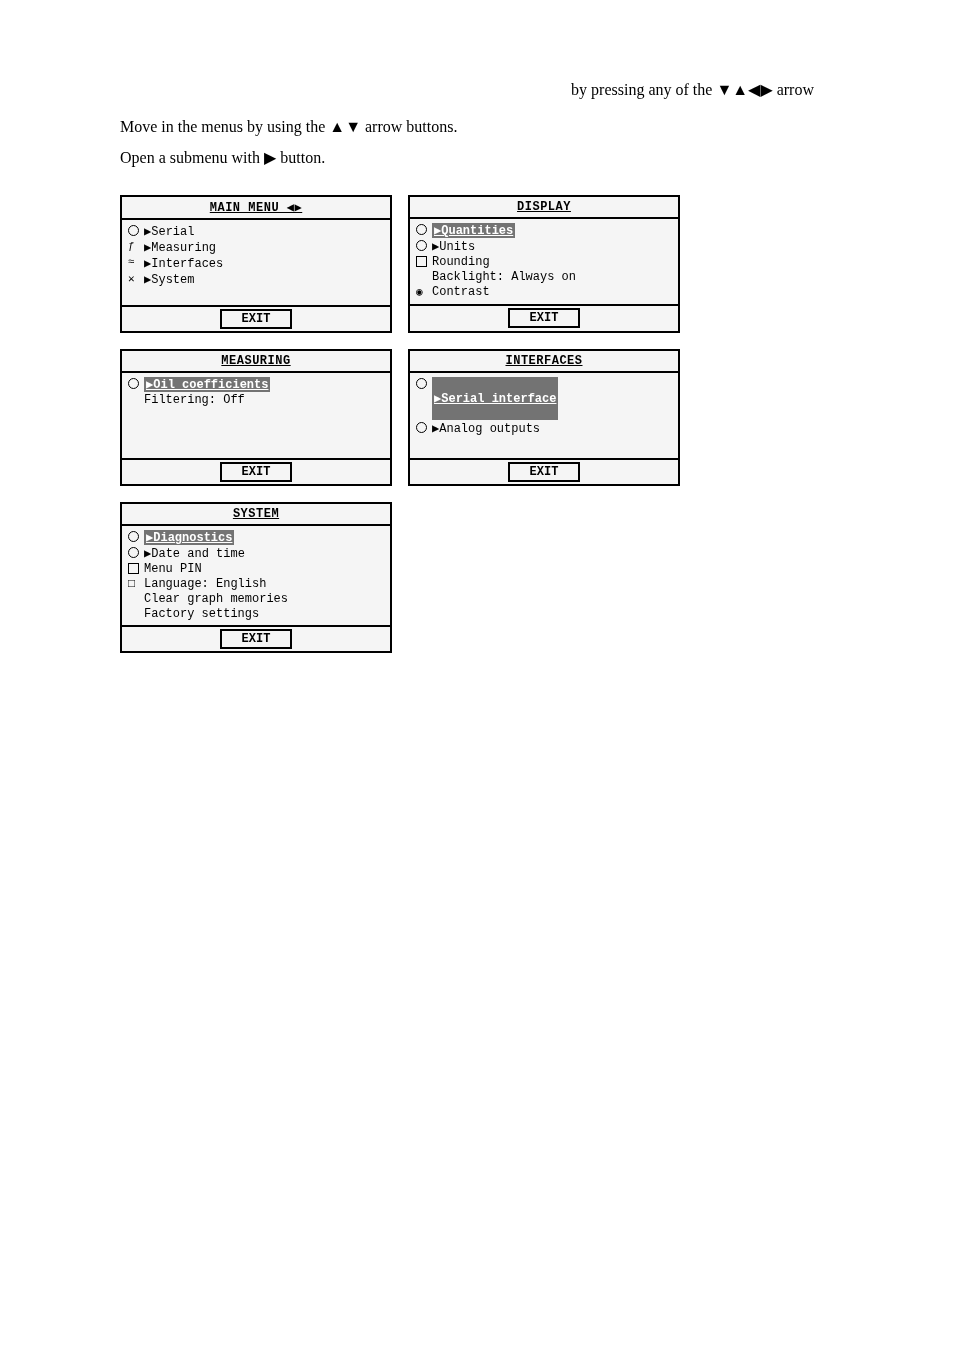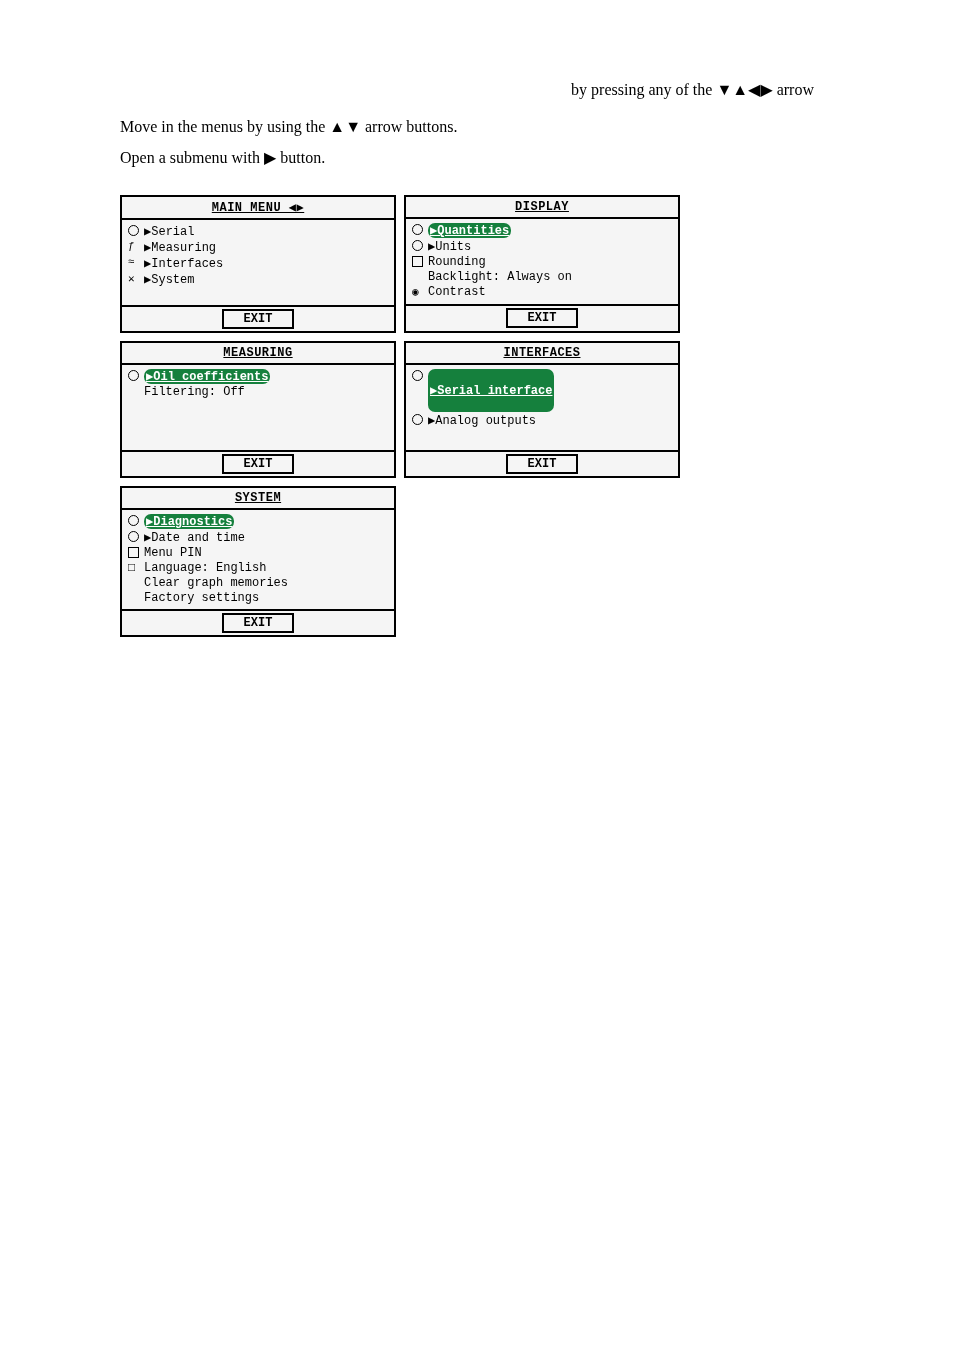--- a/index.html
+++ b/index.html
@@ -31,21 +31,21 @@
 
     .instructions p {
       margin-bottom: 4px;
     }
 
     
     .screens-container {
       display: grid;
       grid-template-columns: 1fr 1fr;
       grid-template-rows: auto auto auto;
-      gap: 8px;
+      gap: 16px;
       max-width: 560px;
     }
 
     .screen-box {
       border: 2px solid #000;
       padding: 0;
       font-family: 'Courier New', monospace;
       font-size: 12px;
       background: #f5f5f5;
       min-width: 240px;
@@ -129,23 +129,22 @@
     .icon-square {
       display: inline-block;
       width: 11px;
       height: 11px;
       border: 1.5px solid #000;
       margin-right: 2px;
       vertical-align: middle;
     }
 
     .highlighted {
-      background: #15803d;
+      background: #737373;
       color: #fff;
-      border-radius: 7px;
     }
   </style>
 </head>
 <body>
 
 <div class="page-content">
 
   <div class="intro-line">
     <span>by pressing any of the ▼▲◀▶ arrow</span>
   </div>

